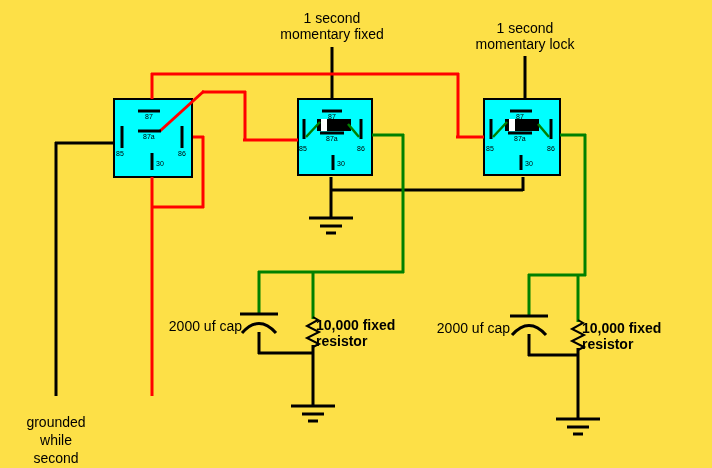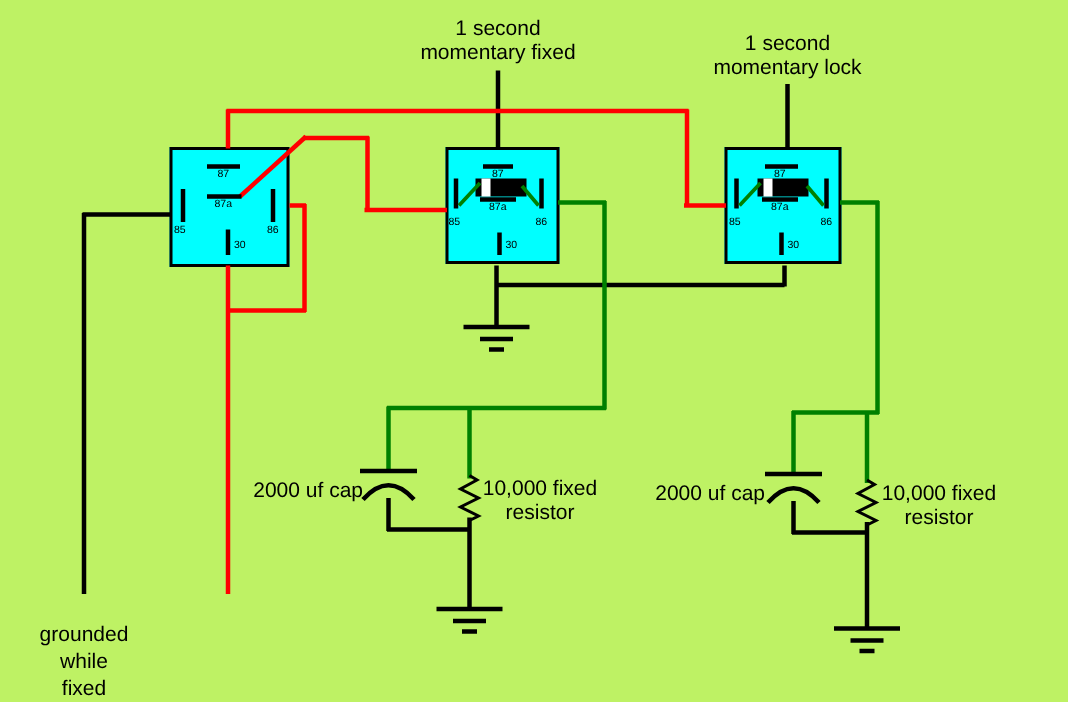--- a/index.html
+++ b/index.html
@@ -1,31 +1,31 @@
 <!DOCTYPE html>
 <html><head>
 <meta charset="utf-8">
 <style>
   html,body{margin:0;padding:0;background:#ffffff;}
-  #stage{position:relative;width:712px;height:468px;background:#bef264;overflow:hidden;
+  #stage{position:relative;width:712px;height:468px;background:#fde047;overflow:hidden;
          font-family:"Liberation Sans", sans-serif;color:#000;}
   .relay{position:absolute;background:#00ffff;border:2px solid #000;box-sizing:border-box;}
   svg.overlay{position:absolute;left:0;top:0;width:712px;height:468px;pointer-events:none;}
   .wk{stroke:#000000;stroke-width:3;fill:none;}
   .wr{stroke:#ff0000;stroke-width:3;fill:none;}
   .wg{stroke:#008000;stroke-width:3;fill:none;}
   .wg2{stroke:#008000;stroke-width:2.5;fill:none;}
   .pin{stroke:#000000;stroke-width:3;fill:none;}
   .thin{stroke:#000000;stroke-width:2;fill:none;}
   .lbl{position:absolute;font-size:14px;line-height:16px;text-align:center;white-space:nowrap;}
   .lbl3{position:absolute;font-size:14px;line-height:18px;text-align:center;white-space:nowrap;}
   .small{position:absolute;font-size:14px;line-height:16px;white-space:nowrap;}
   .pinlbl{position:absolute;font-size:7px;line-height:7px;color:#000;white-space:nowrap;}
   .red{color:#ff0000;}
-  .ctr{text-align:center;}
+  .ctr{font-weight:bold;}
   .rt{text-align:right;}
 </style>
 </head>
 <body>
 
 <div id="stage">
 
   <div class="relay" style="left:113px;top:98px;width:80px;height:80px;"></div>
   <div class="relay" style="left:297px;top:98px;width:76px;height:78px;"></div>
   <div class="relay" style="left:483px;top:98px;width:78px;height:78px;"></div>
@@ -172,21 +172,21 @@
   </div>
 
   <div class="lbl" style="left:445px;top:20px;width:160px;">
     <div>1 second</div>
     <div>momentary lock</div>
   </div>
 
   <div class="lbl3" style="left:11px;top:400px;width:90px;margin-top:13px;">
     <div>grounded</div>
     <div>while</div>
-    <div>fixed</div>
+    <div>second</div>
   </div>
 
 
   <div class="small rt" style="left:166px;top:318px;width:76px;">2000 uf cap</div>
 
   <div class="small ctr" style="left:316px;top:317px;width:88px;">
     <div>10,000 fixed</div>
     <div>resistor</div>
   </div>
 

